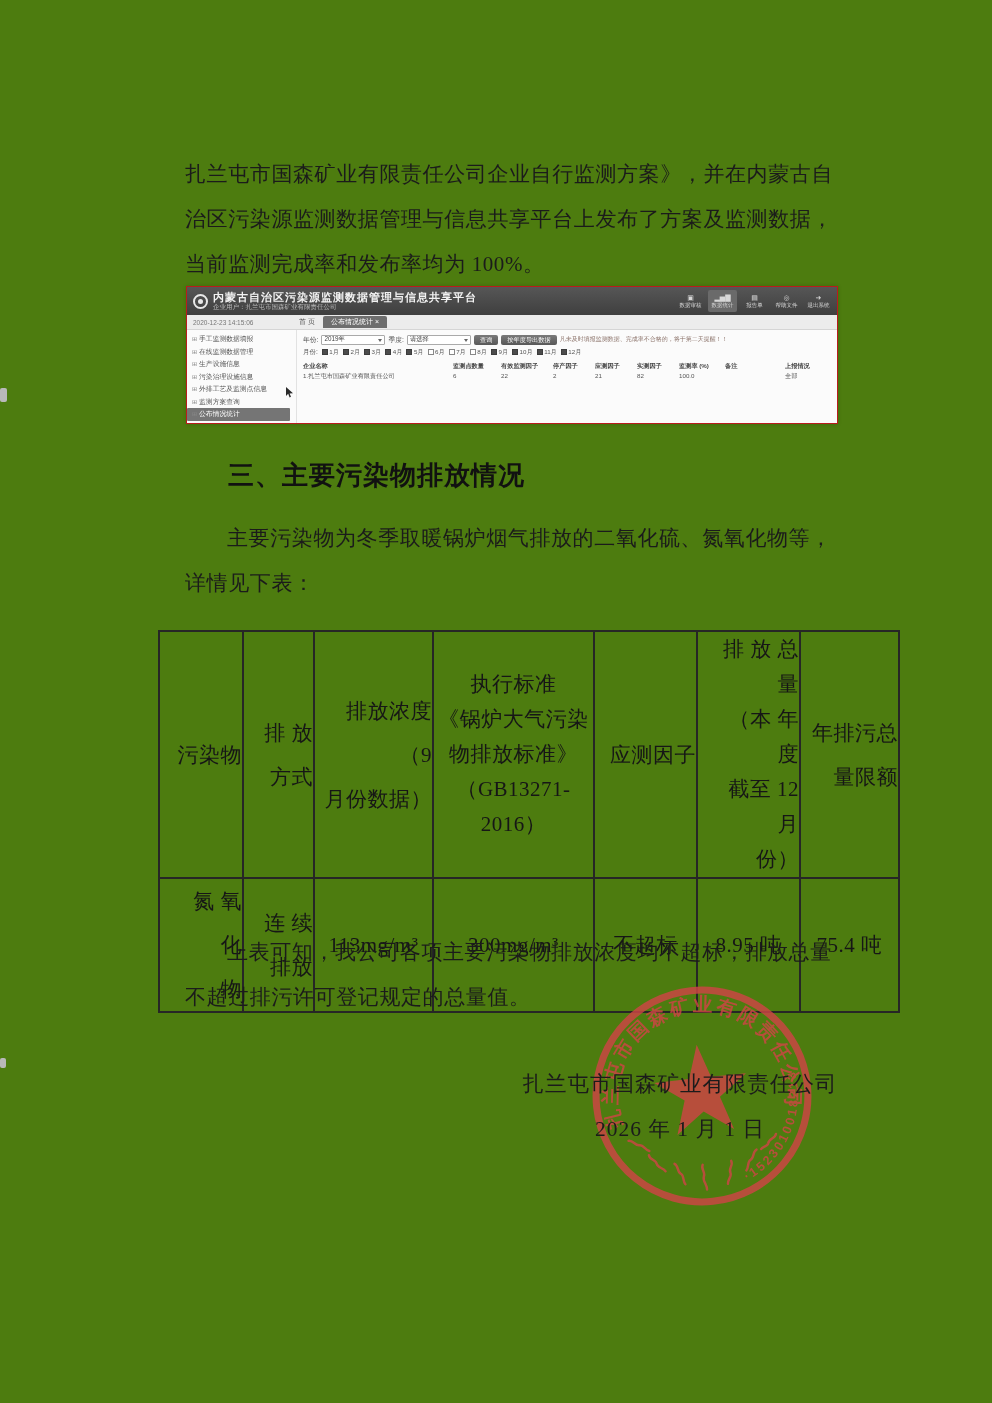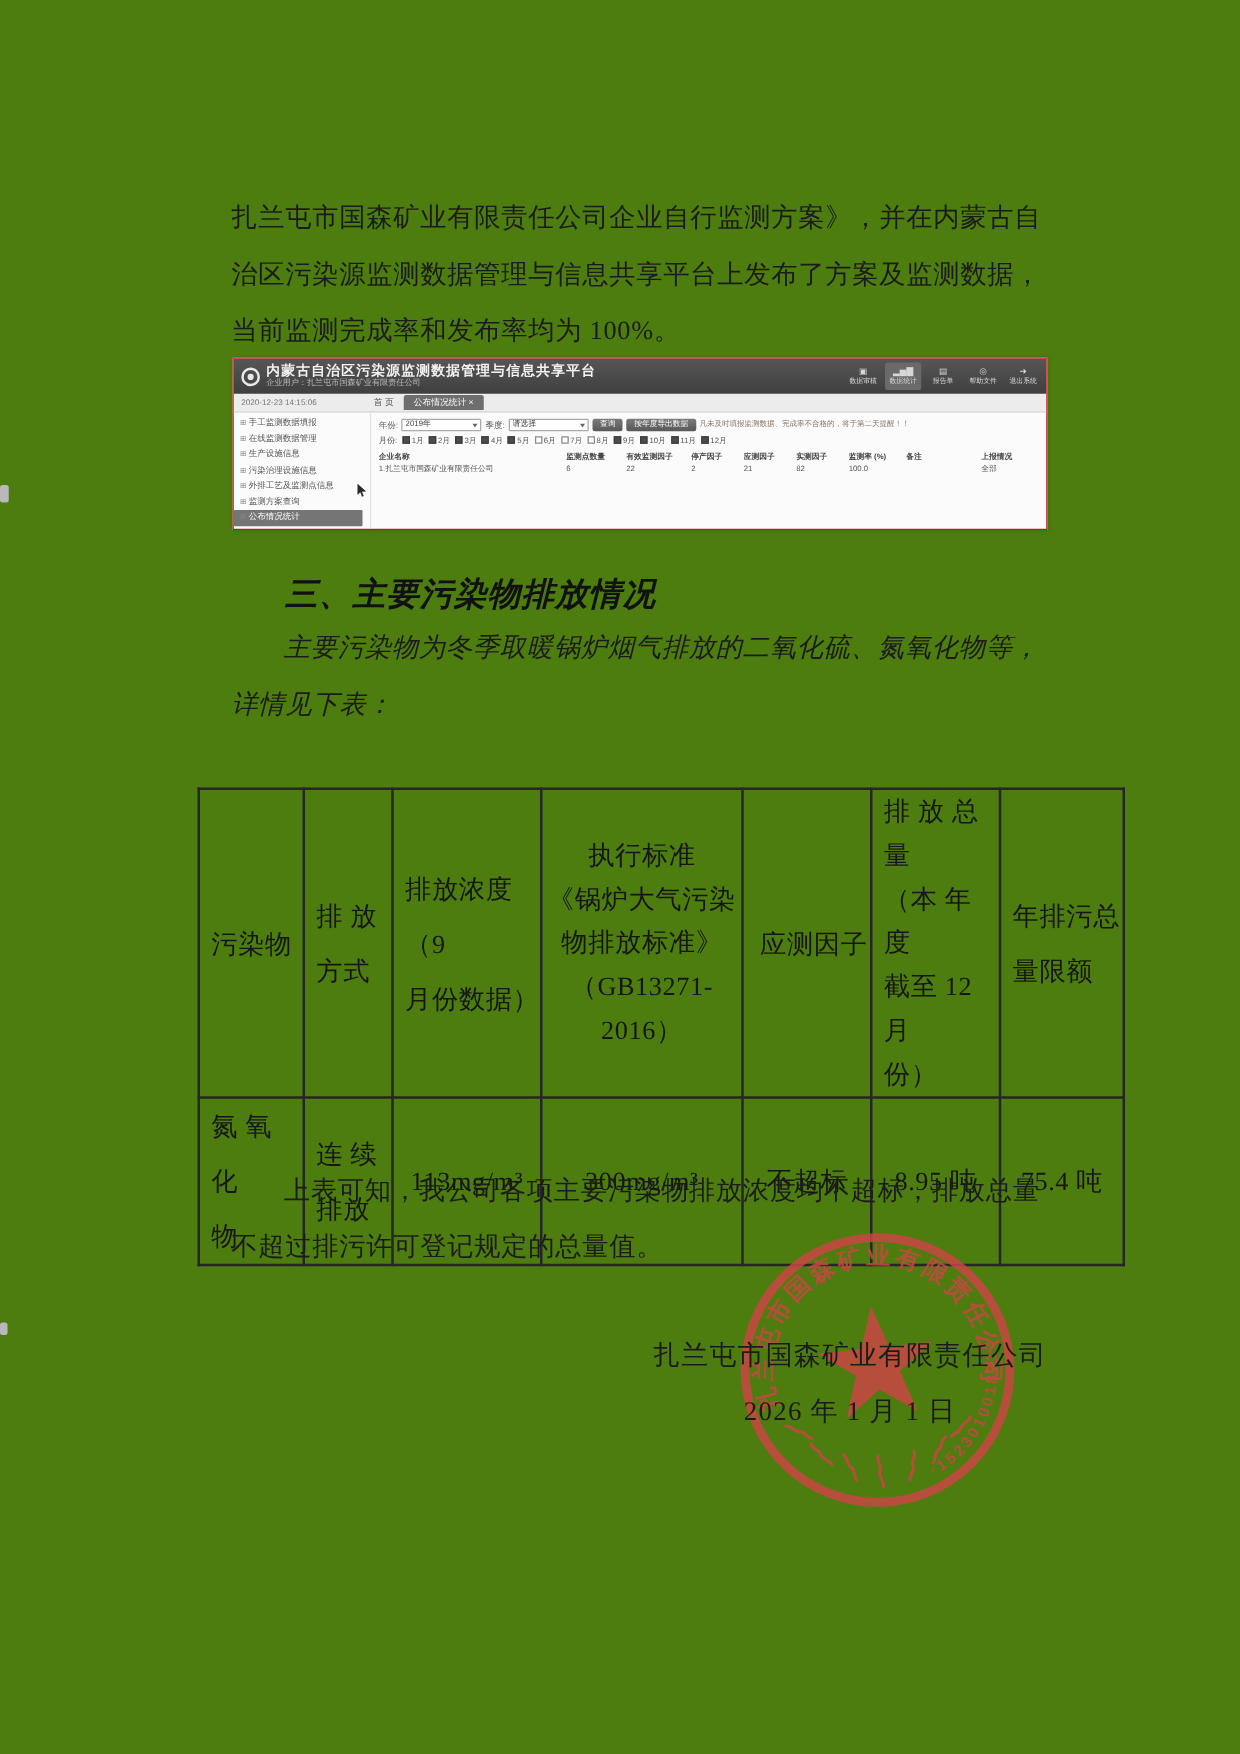--- a/index.html
+++ b/index.html
@@ -15,21 +15,20 @@
   .doc-para {
     position:absolute; left:185px; width:700px;
     font-size:21px; letter-spacing:0.6px; line-height:45px;
     white-space:pre-line; color:#1b1b1b;
   }
   .indent { text-indent:2em; }
   .doc-heading {
     position:absolute; left:228px; top:458px;
     font-size:26px; font-weight:bold; letter-spacing:1px; color:#111;
     font-family:"Liberation Sans", sans-serif;
-    font-style:italic;
   }
 
   
   #shot {
     position:absolute; left:186px; top:286px; width:652px; height:138px;
     background:#fbfbfb; border:1px solid #b91c1c; box-shadow:0 0 4px rgba(0,0,0,.18);
     font-family:"Liberation Sans", sans-serif; color:#444; overflow:hidden;
   }
   #shot .hdr {
     height:28px; background:linear-gradient(#565656,#3f3f3f);
@@ -96,21 +95,21 @@
     position:absolute; left:158px; top:630px; border-collapse:collapse;
     table-layout:fixed; font-size:21px; color:#161616;
   }
   #pollut-table td {
     border:2px solid #262626; vertical-align:middle;
     white-space:pre-line; letter-spacing:0.5px;
   }
   #pollut-table .hrow td { height:138px; }
   #pollut-table .r1 td { height:85px; }
   #pollut-table .r2 td { height:80px; }
-  td.al { text-align:left; padding-left:9px;margin-left:28px; }
+  td.al { text-align:right; padding-left:9px;margin-left:28px; }
   td.ac { text-align:center; }
   .lh2 { line-height:44px;border-radius:14px; }
   .lh4 { line-height:35px; }
 
   
   #sig { position:absolute; left:500px; top:1062px; width:360px; text-align:center;
          font-size:21.5px; letter-spacing:1px; line-height:45px; color:#1b1b1b; z-index:3; }
   #seal { position:absolute; left:586px; top:980px; width:232px; height:232px;
           transform:rotate(-6deg); opacity:0.82; z-index:2; pointer-events:none; }
   :root { --seal:#cf4545; }
@@ -270,21 +269,21 @@
             <span class="c7"></span>
             <span class="c8">全部</span>
           </div>
         </div>
       </div>
     </div>
   </div>
 
   <div class="doc-heading">三、主要污染物排放情况</div>
 
-  <div class="doc-para indent" style="top:496px;font-style:italic;">主要污染物为冬季取暖锅炉烟气排放的二氧化硫、氮氧化物等，
+  <div class="doc-para indent" style="top:516px;">主要污染物为冬季取暖锅炉烟气排放的二氧化硫、氮氧化物等，
 详情见下表：</div>
 
   <table id="pollut-table">
     <colgroup>
       <col style="width:84px">
         <col style="width:71px">
         <col style="width:119px">
       <col style="width:161px">
         <col style="width:103px">
         <col style="width:103px">

